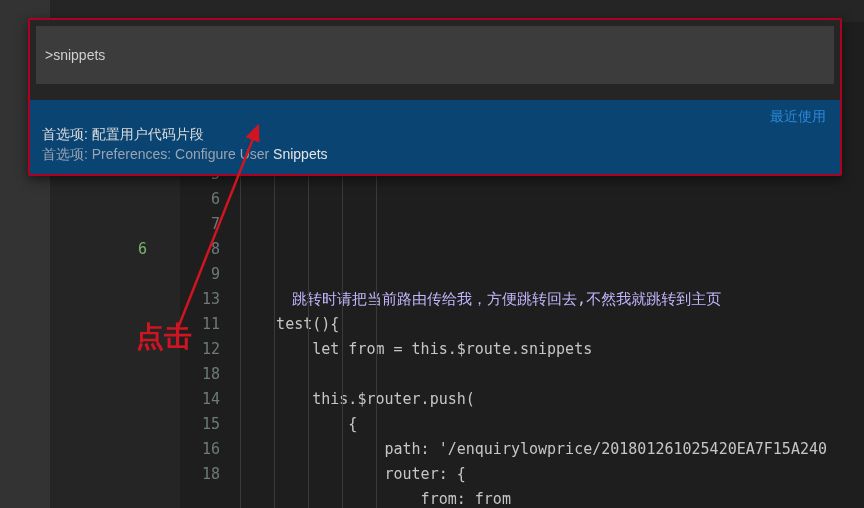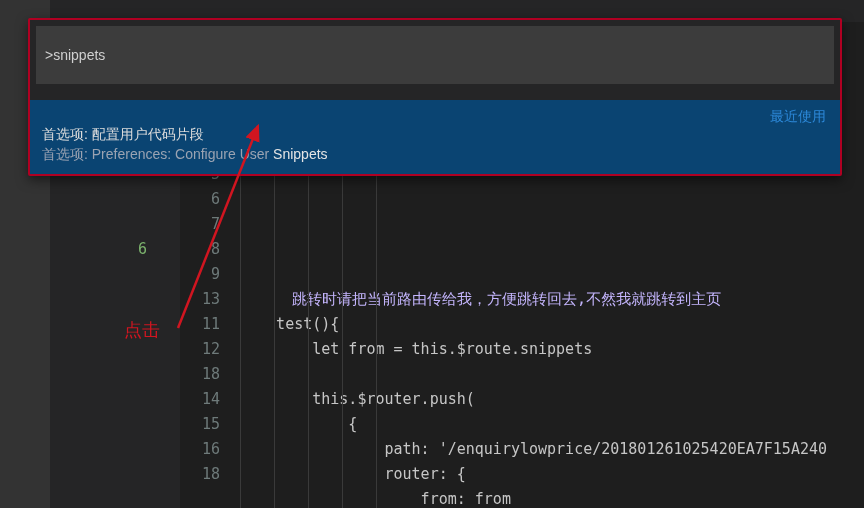--- a/index.html
+++ b/index.html
@@ -118,25 +118,25 @@
     position: absolute;
     top: 137px;
     bottom: 0;
     width: 1px;
     background: #3a3a3a;
   }
   .ig1 { left: 0px; } .ig2 { left: 34px; } .ig3 { left: 68px; } .ig4 { left: 102px; } .ig5 { left: 136px; }
   .tok-comment { color: #c4b5fd; margin-left: 16px; }
   .annot-label {
     position: absolute;
-    left: 124px;
+    left: 136px;
     top: 318px;
     color: #d11520;
-    font-size: 18px;
-    font-weight: normal;
+    font-size: 28px;
+    font-weight: bold;
     z-index: 20;
   }
   .annot-arrow {
     position: absolute;
     left: 170px;
     top: 118px;
     z-index: 20;
     pointer-events: none;
   }
 </style>

